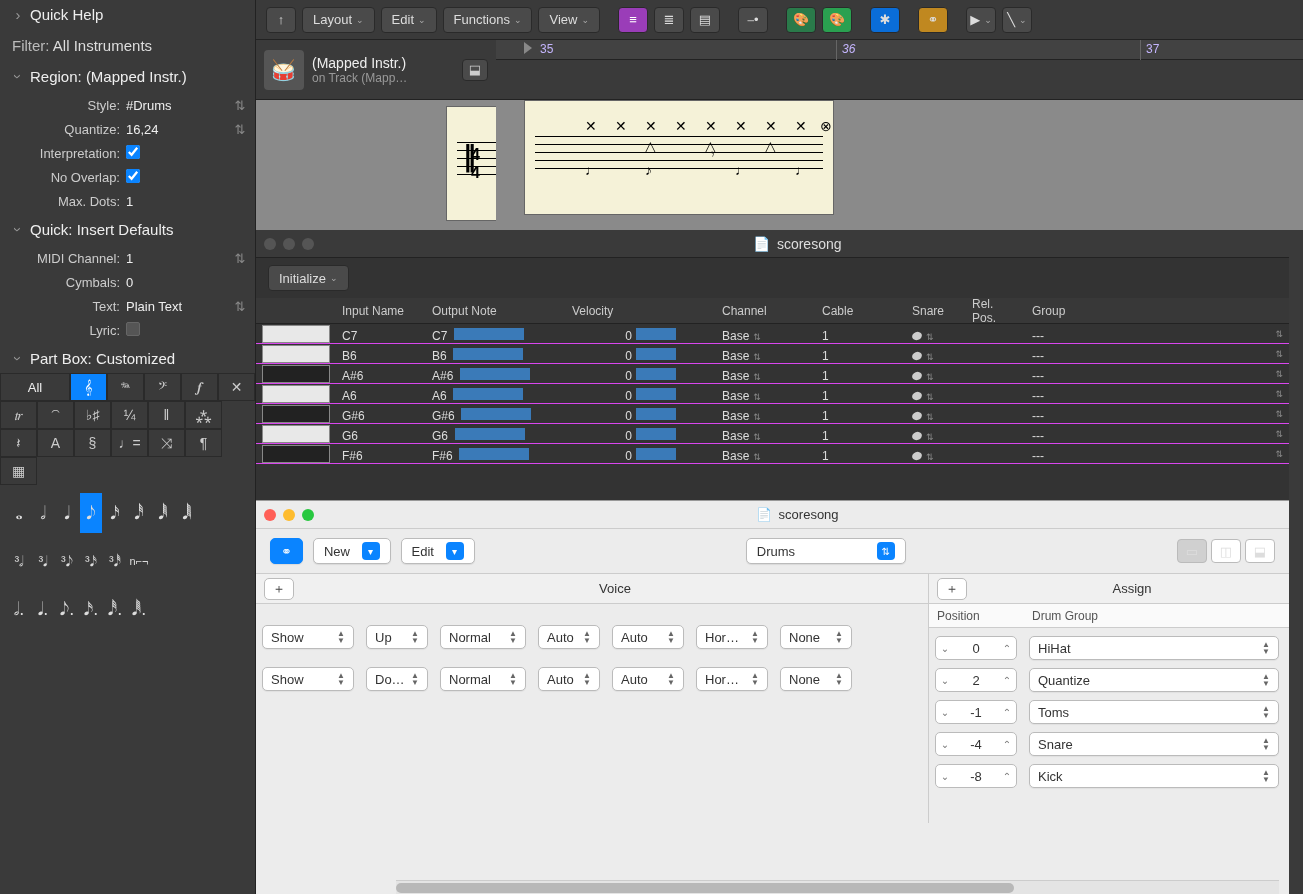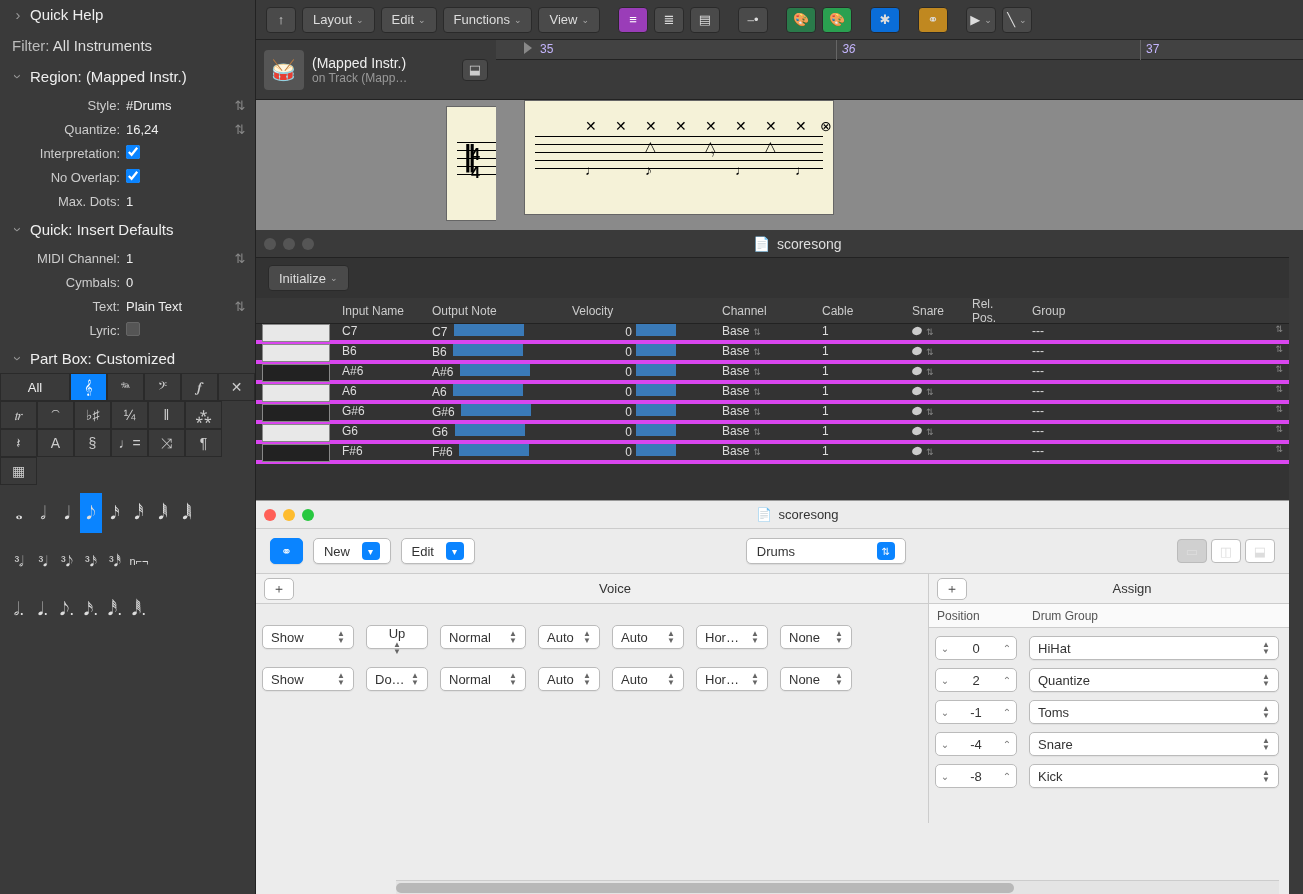--- a/index.html
+++ b/index.html
@@ -82,21 +82,21 @@
 .map-hdr > div, .map-row > div { padding: 0 6px; }
 .col-piano { width: 80px; }
 .col-in { width: 90px; }
 .col-out { width: 140px; }
 .col-vel { width: 150px; }
 .col-ch { width: 100px; }
 .col-cable { width: 90px; }
 .col-head { width: 60px; }
 .col-rel { width: 60px; }
 .col-grp { flex: 1; }
-.map-row { display: flex; height: 20px; align-items: flex-start; font-size: 12px; color: #ddd; border-bottom: 4px solid #d946ef; }
+.map-row { display: flex; height: 20px; align-items: flex-end; font-size: 12px; color: #ddd; border-bottom: 1px solid #d946ef; }
 .piano-key { height: 18px; background: #e8e8e8; border: 1px solid #888; position: relative; }
 .piano-key.black { background: #222; }
 .vel-bar { width: 70px; height: 12px; background: #3a7ab8; display: inline-block; }
 .stepper-arrows { color: #888; font-size: 9px; margin-left: 4px; }
 .notehead { width: 10px; height: 8px; background: #ccc; border-radius: 50%; transform: rotate(-20deg); display: inline-block; }
 
 
 .stylewin { position: absolute; left: 0; top: 500px; right: 14px; bottom: 0; background: #ececec; border-top: 1px solid #999; }
 .stylewin-titlebar { height: 28px; display: flex; align-items: center; padding: 0 8px; background: #ececec; border-bottom: 1px solid #ccc; }
 .traffic-r { background: #ff5f57; }
@@ -520,21 +520,21 @@
         <div class="pane-hdr">
           <div class="add-btn">＋</div>
           <div class="ttl">Voice</div>
         </div>
         <div class="voice-rows" id="voice-rows">
             <div class="voice-row">
               <div class="sel-box" style="width:92px;">
                 <span>Show</span>
                 <span class="arr">▲<br>▼</span>
               </div>
-              <div class="sel-box" style="width:62px;flex-direction:column;">
+              <div class="sel-box" style="width:62px;">
                 <span>Up</span>
                 <span class="arr">▲<br>▼</span>
               </div>
               <div class="sel-box" style="width:86px;">
                 <span>Normal</span>
                 <span class="arr">▲<br>▼</span>
               </div>
               <div class="sel-box" style="width:62px;">
                 <span>Auto</span>
                 <span class="arr">▲<br>▼</span>

